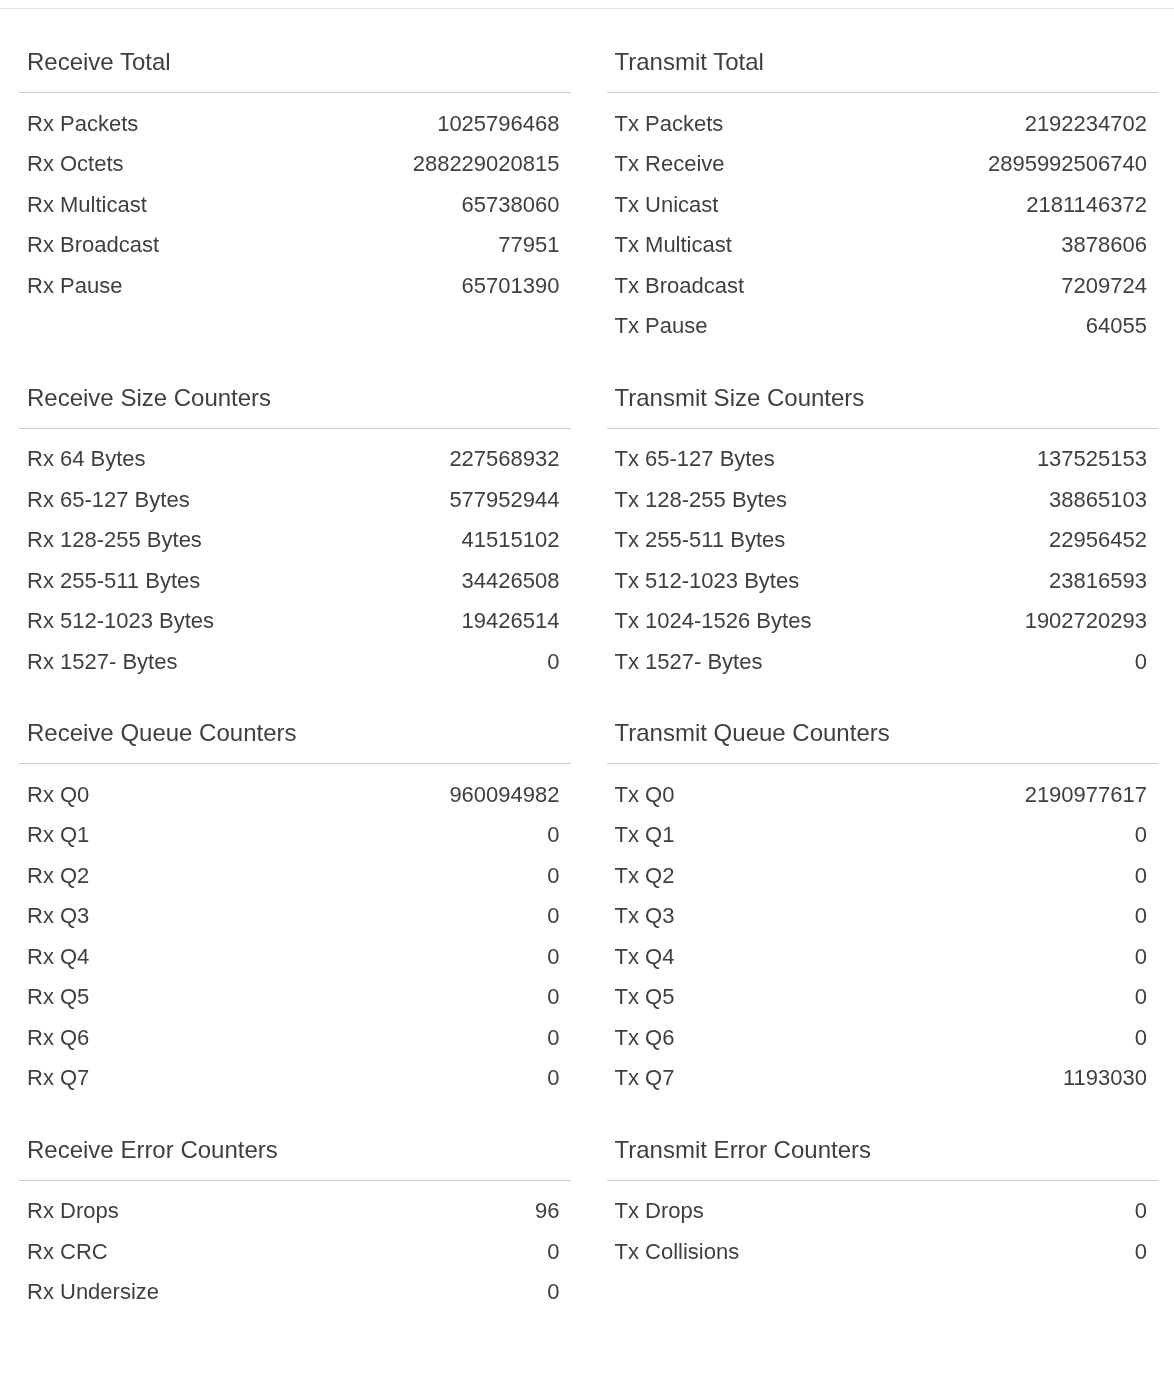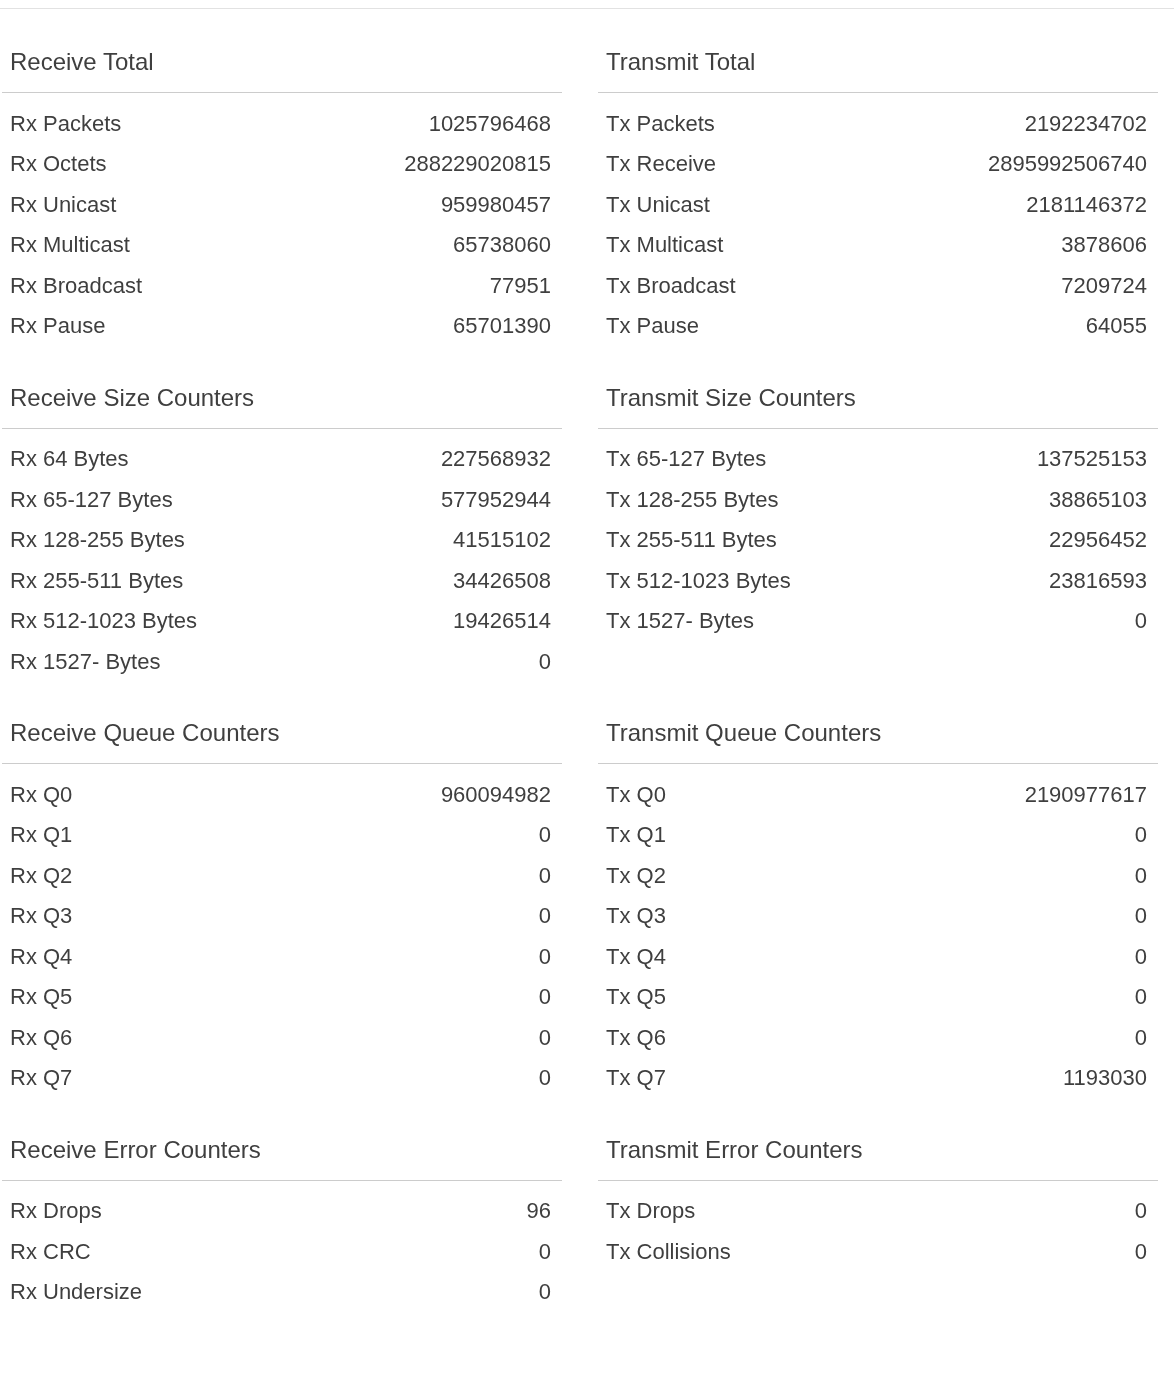--- a/index.html
+++ b/index.html
@@ -9,21 +9,21 @@
     min-height: 1386px;
     font-family: "Liberation Sans", sans-serif;
     color: #3f3f3f;
     -webkit-font-smoothing: antialiased;
   }
   .page-top-border {
     margin-top: 8px;
     border-top: 1px solid #e2e2e2;
   }
   main {
-    padding: 38px 16px 0 2px;
+    padding: 38px 16px 0 19px;
     display: grid;
     grid-template-columns: 1fr 1fr;
     column-gap: 59px;
     row-gap: 47px;
     align-items: start;
     gap: 36px;
   }
   .section-title {
     font-size: 24px;
     font-weight: 400;
@@ -58,24 +58,20 @@
   <div class="stat-row">
     <span class="stat-label">Rx Packets</span>
     <span class="stat-value">1025796468</span>
   </div>
 
   <div class="stat-row">
     <span class="stat-label">Rx Octets</span>
     <span class="stat-value">288229020815</span>
   </div>
 
-  <div class="stat-row">
-    <span class="stat-label">Rx Unicast</span>
-    <span class="stat-value">959980457</span>
-  </div>
 
   <div class="stat-row">
     <span class="stat-label">Rx Multicast</span>
     <span class="stat-value">65738060</span>
   </div>
 
   <div class="stat-row">
     <span class="stat-label">Rx Broadcast</span>
     <span class="stat-value">77951</span>
   </div>
@@ -175,20 +171,24 @@
   <div class="stat-row">
     <span class="stat-label">Tx 255-511 Bytes</span>
     <span class="stat-value">22956452</span>
   </div>
 
   <div class="stat-row">
     <span class="stat-label">Tx 512-1023 Bytes</span>
     <span class="stat-value">23816593</span>
   </div>
 
+  <div class="stat-row">
+    <span class="stat-label">Tx 1024-1526 Bytes</span>
+    <span class="stat-value">1902720293</span>
+  </div>
 
   <div class="stat-row">
     <span class="stat-label">Tx 1527- Bytes</span>
     <span class="stat-value">0</span>
   </div>
 </div>
   </section>
 
   <section class="section">
     <h2 class="section-title">Receive Queue Counters</h2>

